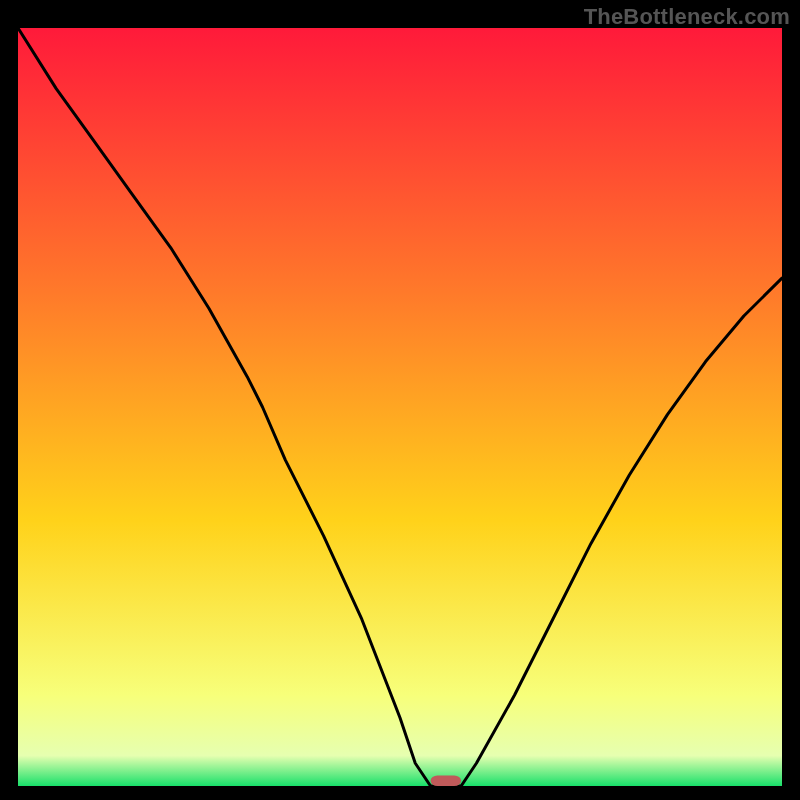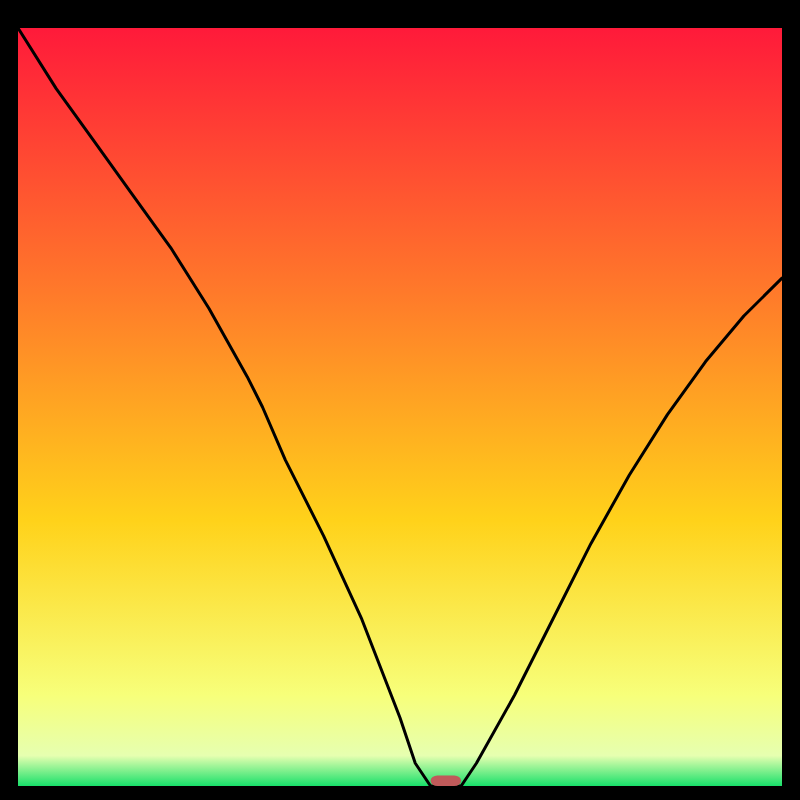--- a/index.html
+++ b/index.html
@@ -50,20 +50,21 @@
   .marker {
     fill: #c05a5a;
     stroke: none;
   }
 </style>
 </head>
 <body>
 
 <div class="stage">
 
+  <div class="watermark">TheBottleneck.com</div>
 
   <div class="plot-wrap">
     <svg class="plot" viewBox="0 0 100 100" preserveAspectRatio="none">
       <defs>
         <linearGradient id="bg-grad" x1="0" y1="0" x2="0" y2="1">
           <stop id="g0" offset="0%" stop-color="#ff1a3a"></stop>
           <stop id="g1" offset="35%" stop-color="#ff7a2a"></stop>
           <stop id="g2" offset="65%" stop-color="#ffd21a"></stop>
           <stop id="g3" offset="88%" stop-color="#f7ff7a"></stop>
           <stop id="g4" offset="96%" stop-color="#e6ffb0"></stop>

